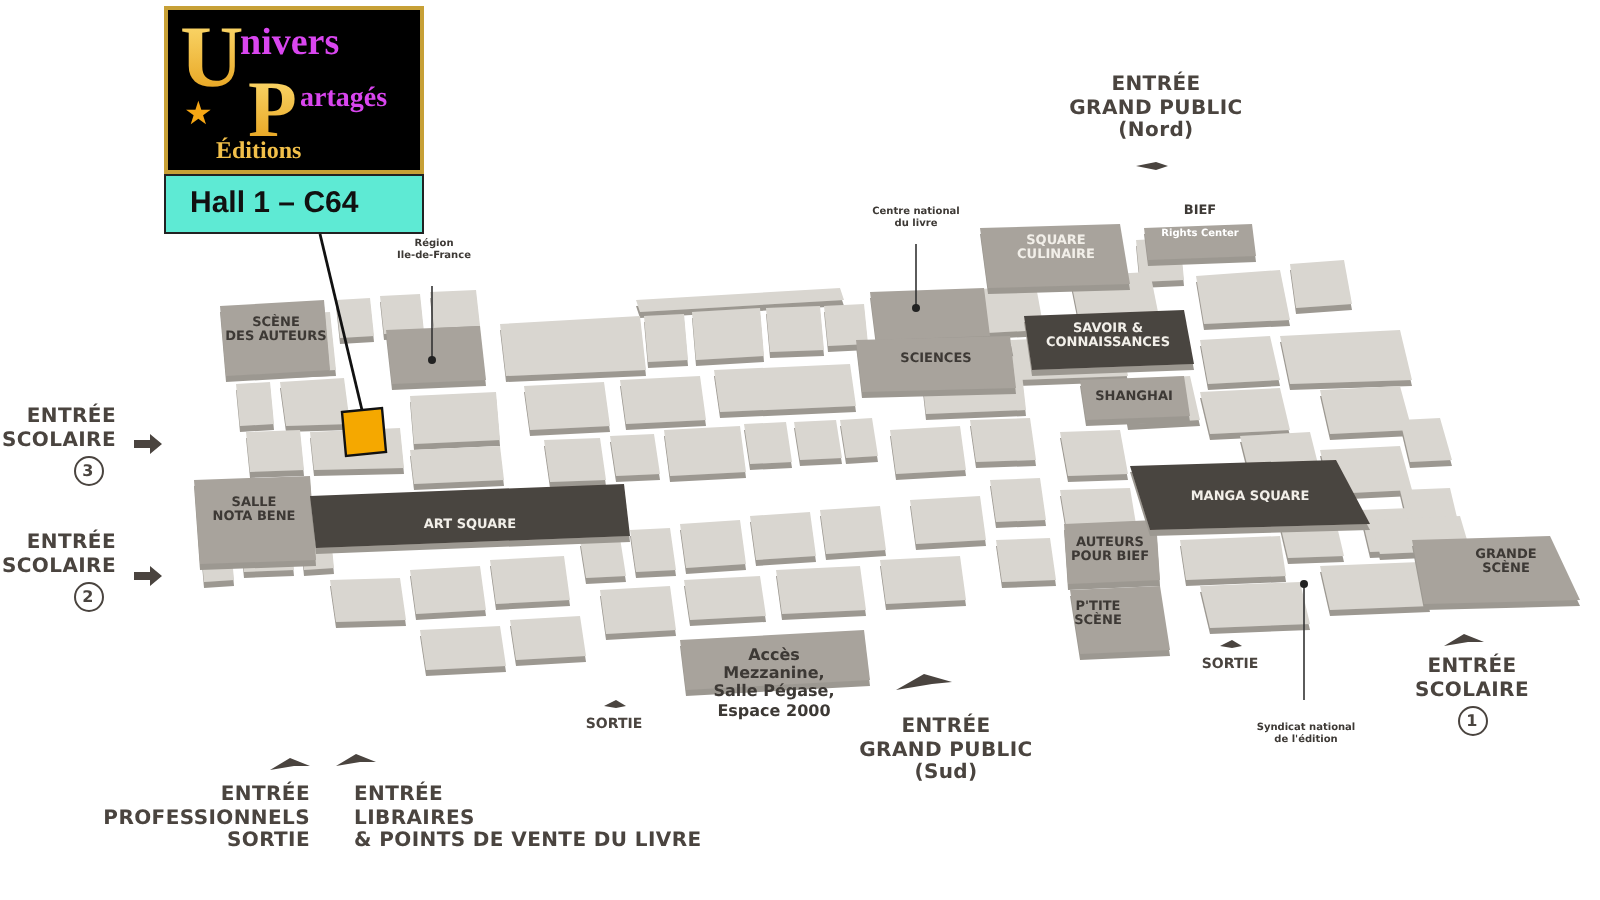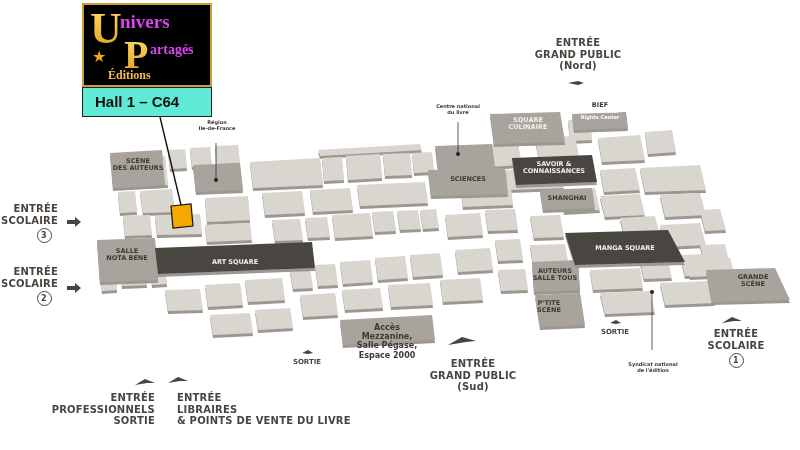--- a/index.html
+++ b/index.html
@@ -203,21 +203,21 @@
 </div>
 <div class="lbl lbl-zone" style="left:540px;top:195px;width:54px;">SHANGHAI</div>
 <div class="lbl lbl-zone-light" style="left:575px;top:245px;width:100px;">MANGA SQUARE</div>
 <div class="lbl lbl-zone" style="left:98px;top:248px;width:58px;">
   <div>SALLE</div>
   <div>NOTA BENE</div>
 </div>
 <div class="lbl lbl-zone-light" style="left:170px;top:259px;width:130px;">ART SQUARE</div>
 <div class="lbl lbl-zone" style="left:530px;top:268px;width:50px;">
   <div>AUTEURS</div>
-  <div>SALLE TOUS</div>
+  <div>POUR BIEF</div>
 </div>
 <div class="lbl lbl-zone" style="left:526px;top:300px;width:46px;">
   <div>P'TITE</div>
   <div>SCÈNE</div>
 </div>
 <div class="lbl lbl-zone" style="left:728px;top:274px;width:50px;">
   <div>GRANDE</div>
   <div>SCÈNE</div>
 </div>
 <div class="lbl lbl-tiny" style="left:620px;top:362px;width:66px;">

